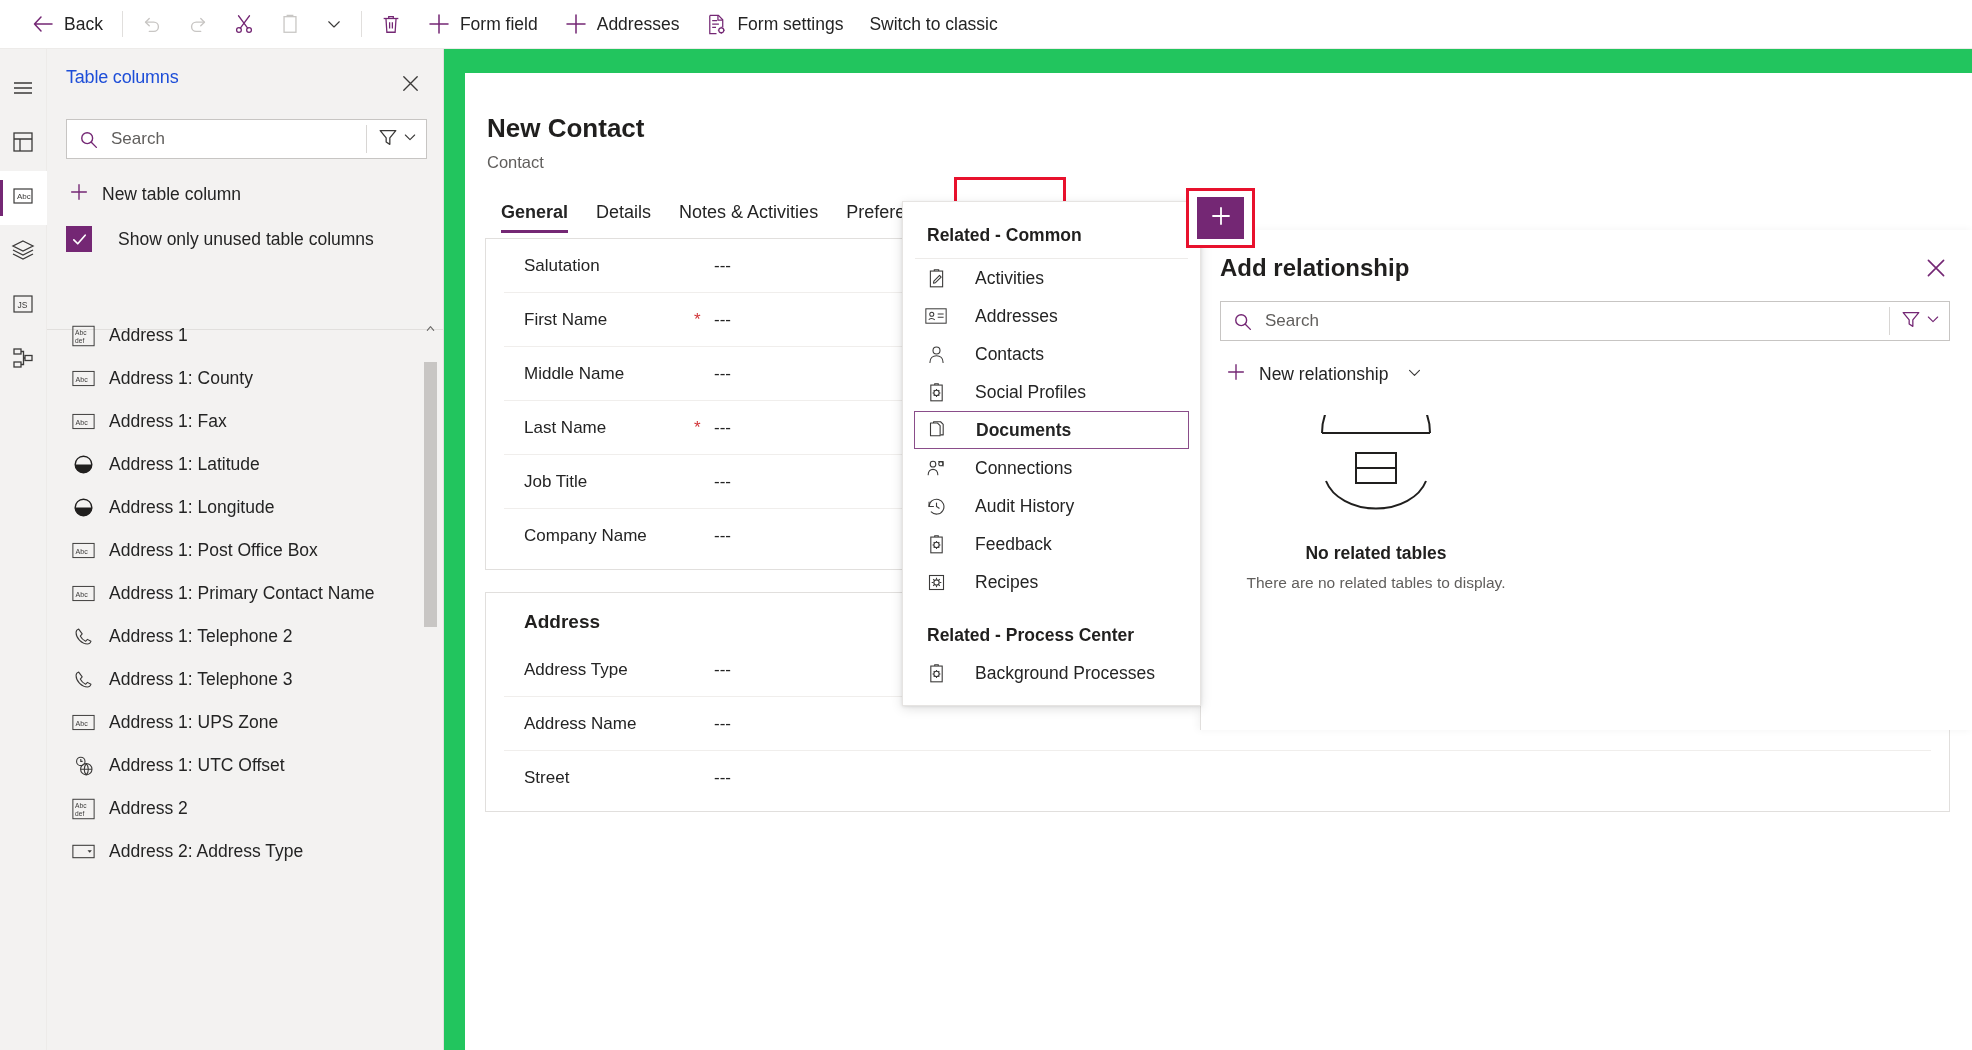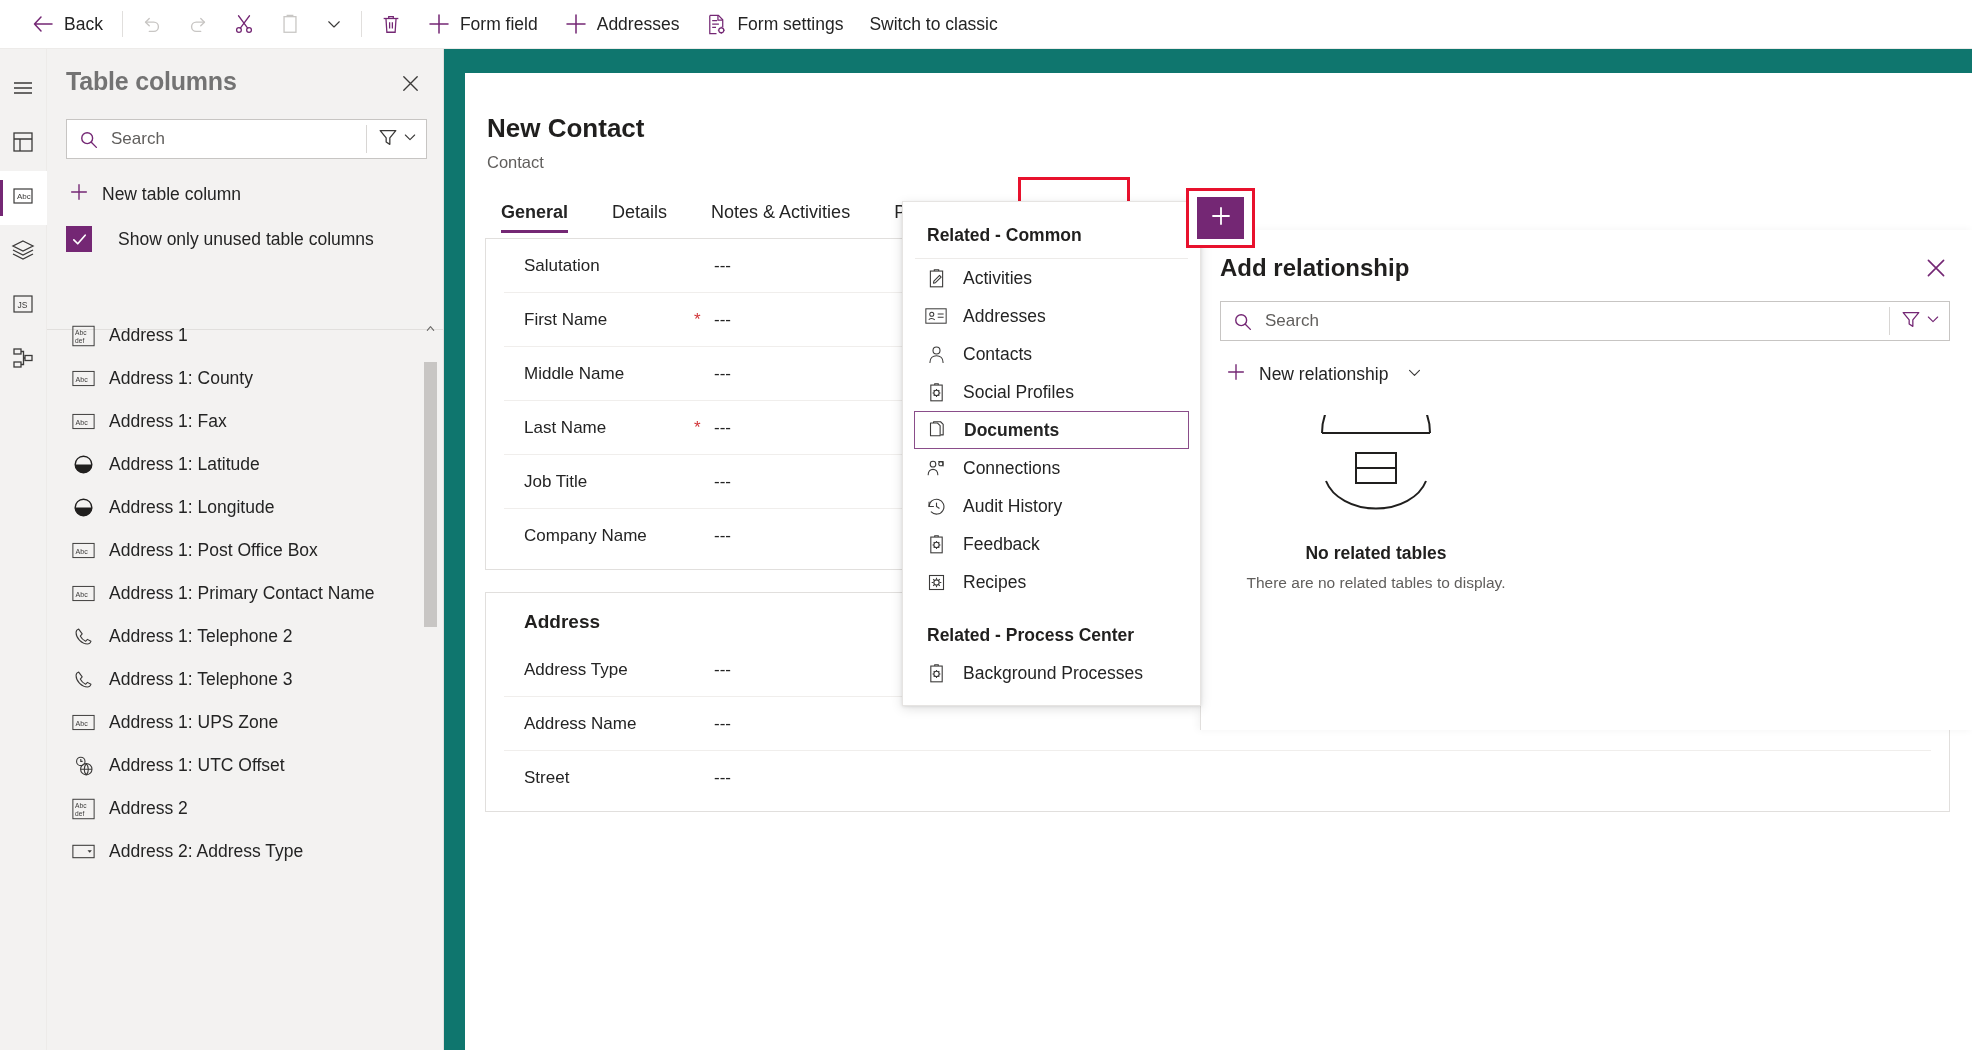--- a/index.html
+++ b/index.html
@@ -48,21 +48,21 @@
   .rail-btn.active::before {
     content: ""; position: absolute; left: 0; top: 9px; width: 3px; height: 36px; background: #742774;
   }
 
   
   .panel {
     position: absolute; left: 47px; top: 49px; width: 397px; height: 1001px;
     background: #f3f2f1; border-right: 1px solid #e1dfdd;
   }
   .panel-head { display: flex; align-items: flex-start; padding: 18px 16px 0 19px; }
-  .panel-title { font-size: 25px; font-weight: 700; color: #737373; flex: 1; letter-spacing: -0.2px; }
+  .panel-title { font-size: 18px; font-weight: 400; color: #1d4ed8; flex: 1; letter-spacing: -0.2px; }
   .panel-close {
     width: 34px; height: 34px; display: flex; align-items: center; justify-content: center;
     cursor: pointer; margin-top: 2px;
   }
 
   .searchrow {
     margin: 16px 16px 0 19px; height: 40px; background: #ffffff;
     border: 1px solid #c7c5c3; display: flex; align-items: center;
   }
   .search-ico { width: 42px; display: flex; align-items: center; justify-content: center; }
@@ -96,30 +96,30 @@
 
   
   .pscroll { position: absolute; right: 6px; top: 273px; width: 13px; height: 560px; }
   .pscroll-arrow { width: 13px; height: 13px; display: flex; align-items: center; justify-content: center; }
   .pscroll-track { position: absolute; left: 0; top: 13px; width: 13px; height: 534px; background: #f3f2f1; }
   .pscroll-thumb { position: absolute; left: 0; top: 27px; width: 13px; height: 265px; background: #c8c6c4; cursor: pointer; }
 
   
   .canvas {
     position: absolute; left: 444px; top: 49px; width: 1528px; height: 1001px;
-    background: #0f766e;
+    background: #22c55e;
   }
   .formcard {
     position: absolute; left: 21px; top: 24px; width: 1507px; height: 977px;
     background: #ffffff;
   }
   .form-title { position: absolute; left: 22px; top: 40px; font-size: 26px; font-weight: 600; color: #201f1e; }
   .form-sub { position: absolute; left: 22px; top: 80px; font-size: 16.5px; color: #605e5c; }
 
-  .tabs { position: absolute; left: 22px; top: 115px; display: flex; align-items: center; gap: 16px; }
+  .tabs { position: absolute; left: 22px; top: 115px; display: flex; align-items: center; gap: 0; }
   .tab {
     padding: 10px 14px 14px 14px; font-size: 18px; color: #242424; cursor: pointer; position: relative;
     white-space: nowrap;
   }
   .tab.active { font-weight: 700; }
   .tab.active::after {
     content: ""; position: absolute; left: 14px; right: 14px; bottom: 4px; height: 3px; background: #742774;
   }
   .tab.hl { outline: 3px solid #e8112d; outline-offset: 0; background: #fff; z-index: 5; padding: 18px 22px 22px 22px; margin-top: -8px; }
 
@@ -142,21 +142,21 @@
     position: absolute; left: 902px; top: 201px; width: 299px; height: 505px;
     background: #ffffff; border: 1px solid #e6e4e2;
     box-shadow: 0 3.2px 11px rgba(0,0,0,0.13), 0 0.6px 3px rgba(0,0,0,0.10);
     z-index: 40;
   }
   .relmenu-head {
     font-size: 17.5px; font-weight: 700; color: #201f1e; padding: 23px 0 12px 24px;
     border-bottom: 1px solid #edebe9; margin: 0 12px 0 12px; padding-left: 12px;
   }
   .relitem {
-    display: flex; align-items: center; gap: 16px; height: 38px; padding-left: 22px;
+    display: flex; align-items: center; gap: 28px; height: 38px; padding-left: 22px;
     font-size: 17.5px; color: #242424; cursor: pointer;
   }
   .relitem.sel { border: 1px solid #8a4d8a; margin: 0 11px; padding-left: 11px; font-weight: bold; }
   .relmenu-head2 {
     font-size: 17.5px; font-weight: 700; color: #201f1e; padding: 24px 0 8px 24px;
   }
   .relicon { width: 22px; height: 22px; display: flex; align-items: center; justify-content: center; flex: 0 0 22px; }
 
   
   .addrel {

